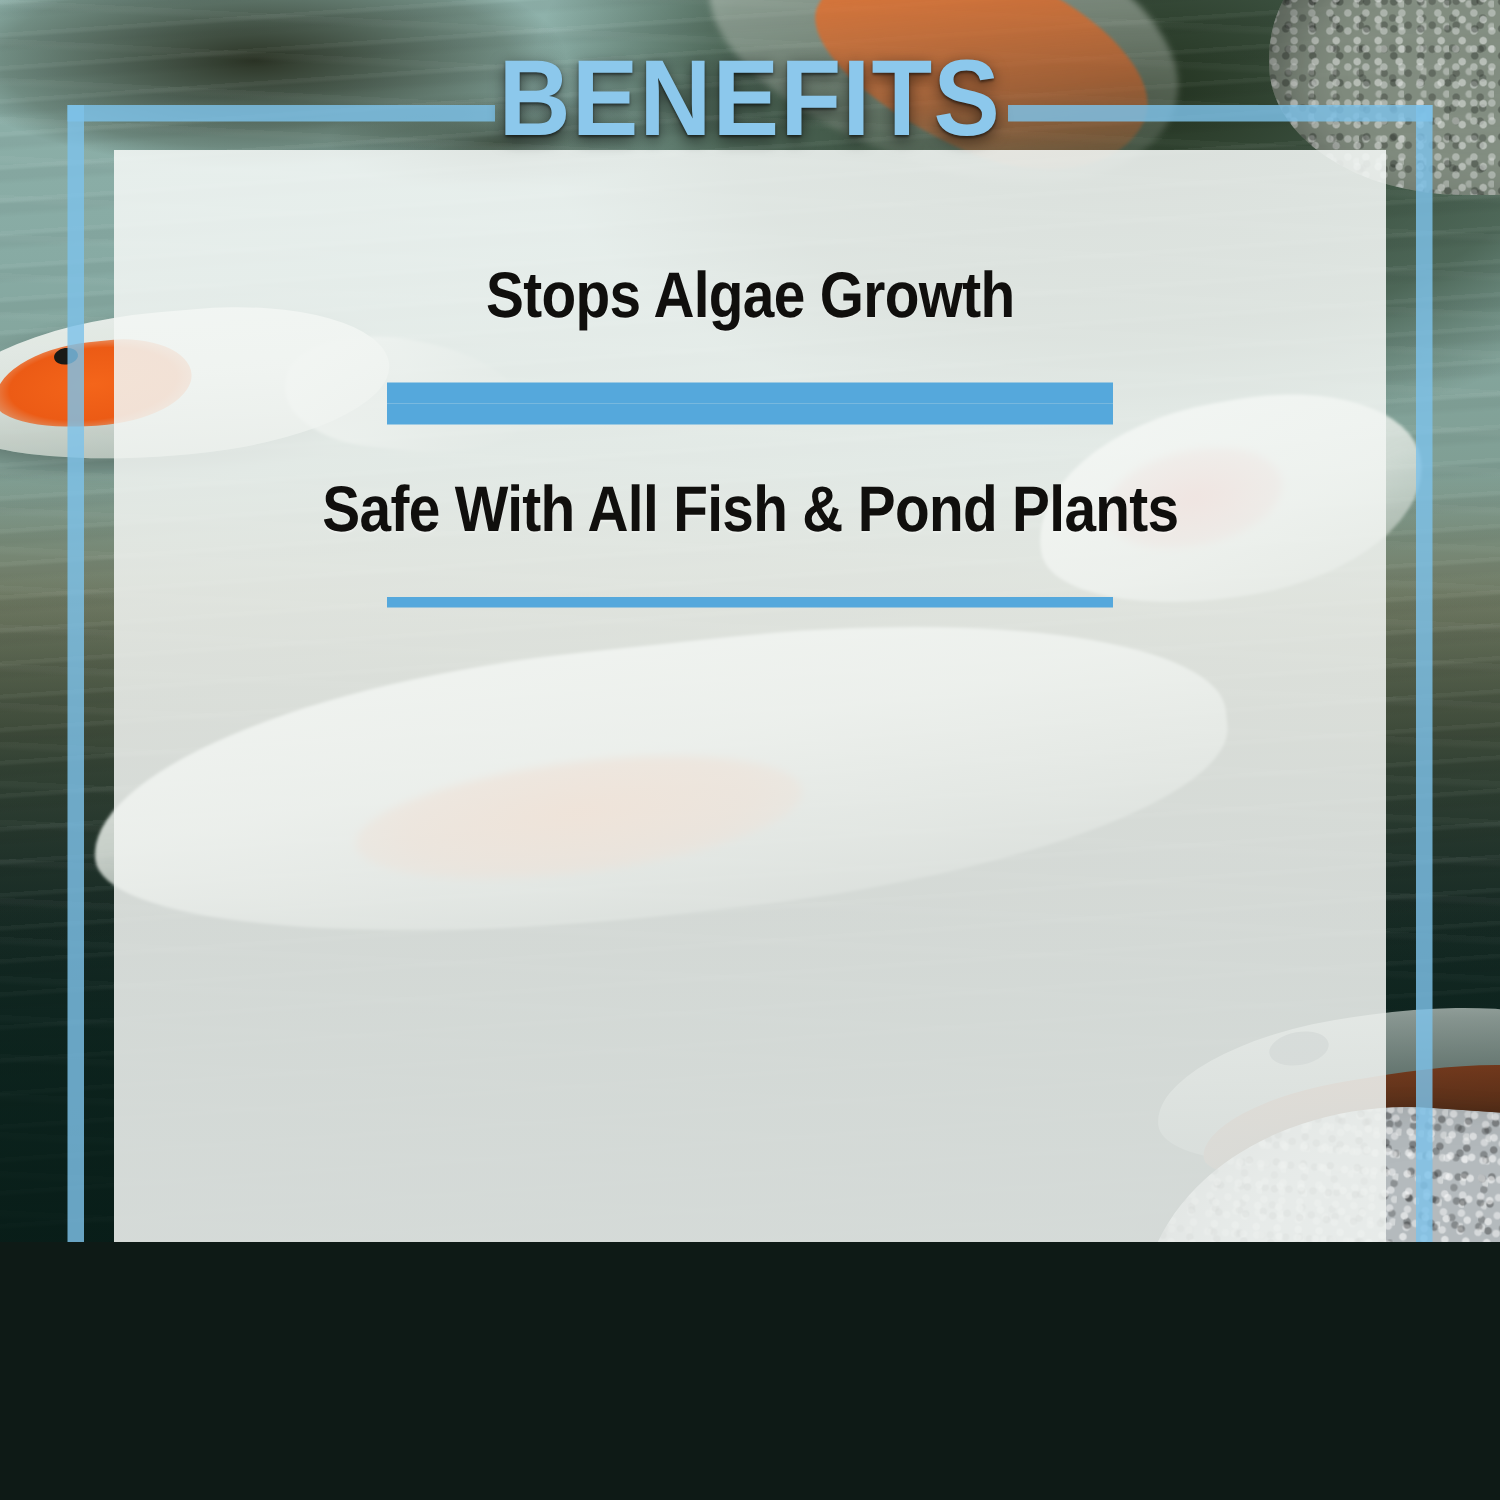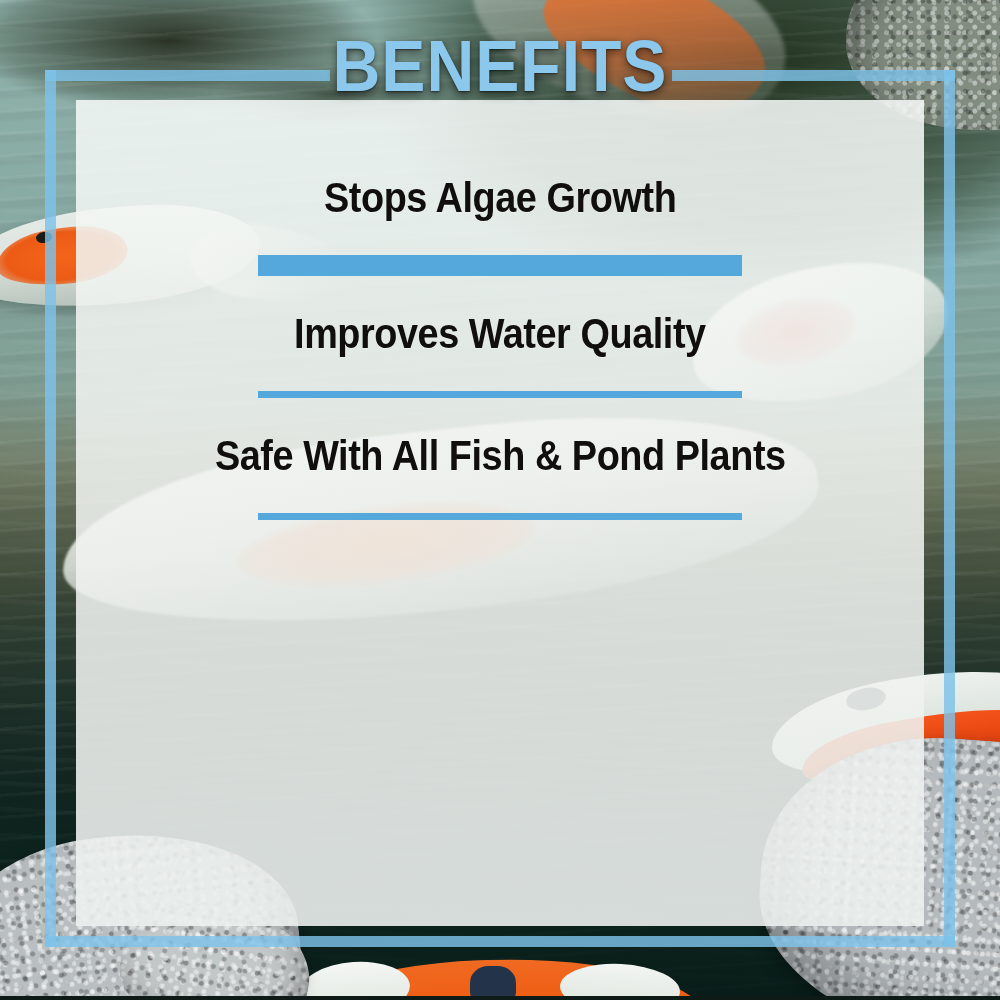--- a/index.html
+++ b/index.html
@@ -5,21 +5,21 @@
   html, body {
     margin: 0;
     padding: 0;
     background: #0e1a16;
   }
   * { box-sizing: border-box; }
 
   .stage {
     position: relative;
     width: 1000px;
-    height: 996px;
+    height: 828px;
     overflow: hidden;
     font-family: "Liberation Sans", sans-serif;
   }
 
   
   .photo {
     position: absolute;
     inset: 0;
     background:
       
@@ -409,23 +409,20 @@
 
     <div class="item">
       <span class="item-text">Stops Algae Growth</span>
     </div>
     <div class="divider"></div>
 
     <div class="divider"></div>
 
     <div class="divider"></div>
 
-    <div class="item">
-      <span class="item-text">Improves Water Quality</span>
-    </div>
     <div class="divider"></div>
 
     <div class="item">
       <span class="item-text wide">Safe With All Fish &amp; Pond Plants</span>
     </div>
     <div class="divider"></div>
 
 
   </div>
 

